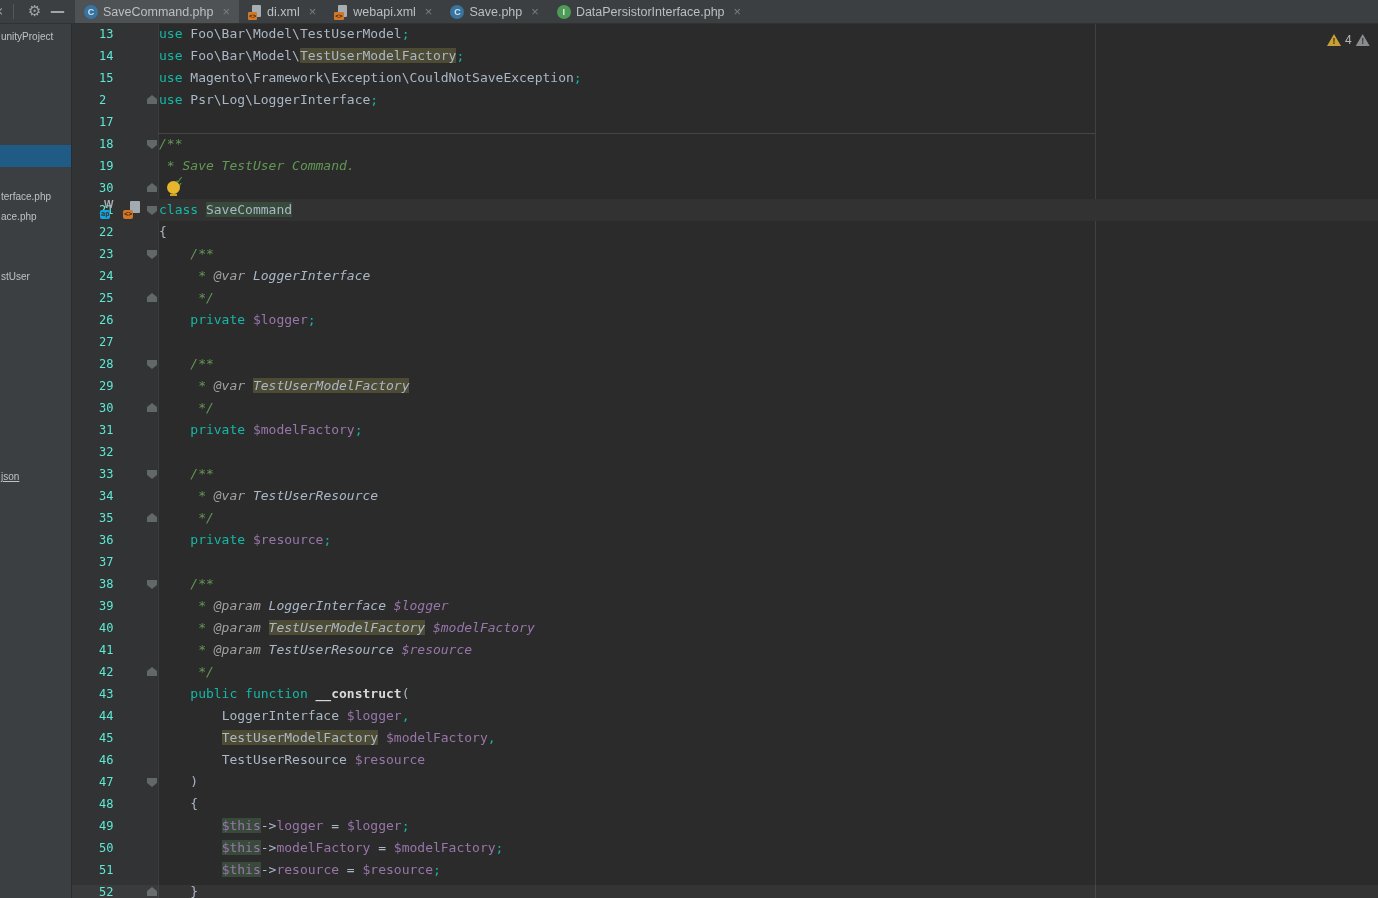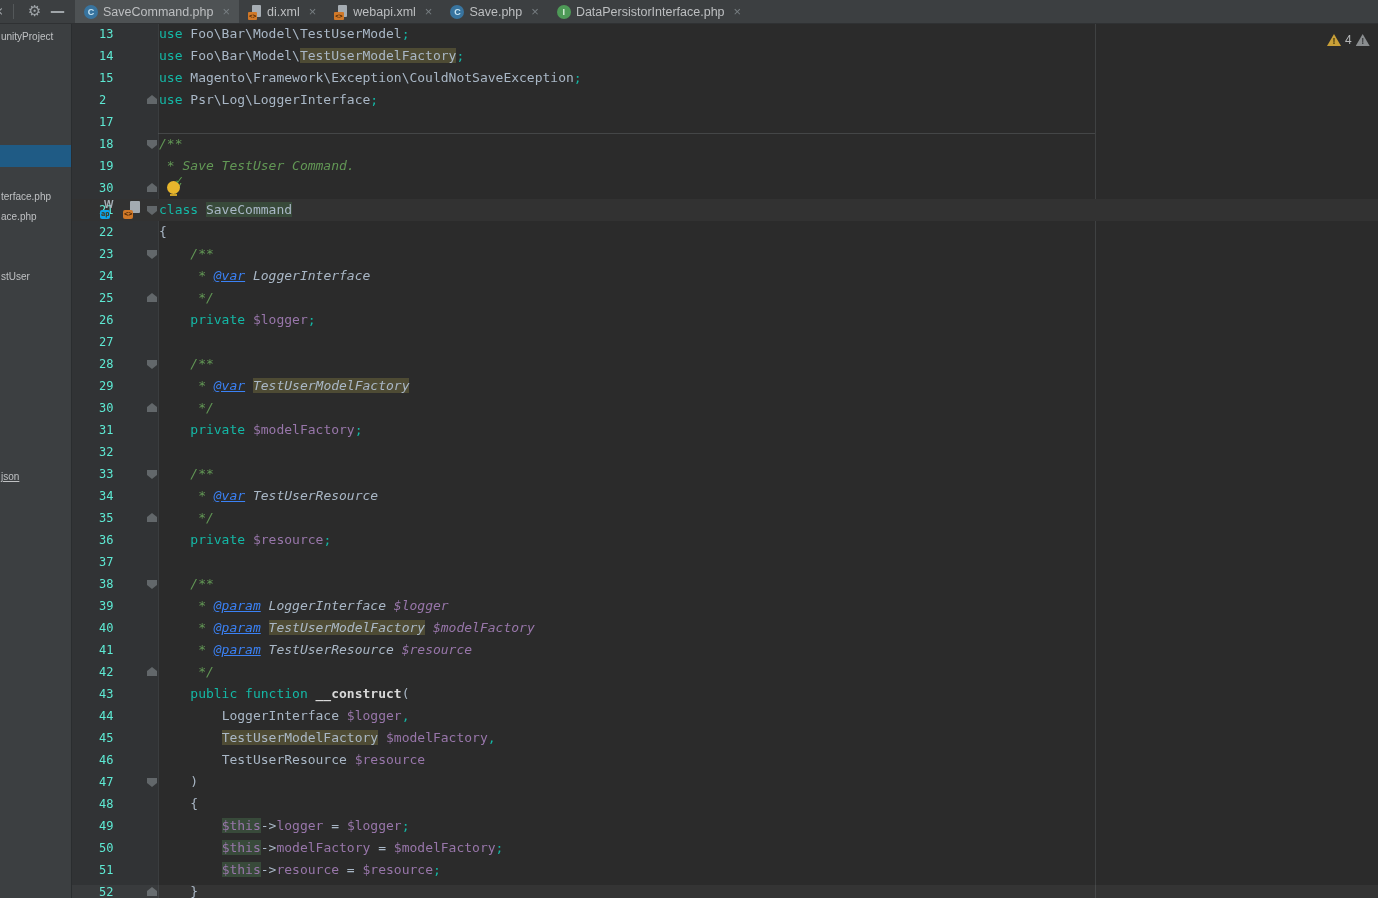--- a/index.html
+++ b/index.html
@@ -44,21 +44,21 @@
   .line{position:absolute;left:0;right:0;height:22px;}
   .line.current{background:#323232;}
   .ln{position:absolute;left:0;top:0;width:21px;text-align:left;font:12px/22px "DejaVu Sans Mono",monospace;color:#5eead4;margin-left:28px;}
   .code{position:absolute;left:88px;top:0;font:13px/22px "DejaVu Sans Mono",monospace;white-space:pre;color:#a9b7c6;}
 
   .tk.kw{color:#14b8a6;}
   .tk.id{color:#a9b7c6;}
   .tk.op{color:#a9b7c6;}
   .tk.var{color:#9876aa;}
   .tk.cmt{color:#629755;font-style:italic;}
-  .tk.tag{color:#3b82f6;font-style:italic;text-decoration:underline;}
+  .tk.tag{color:#a3a3a3;font-style:italic;}
   .tk.typ{color:#a9b7c6;font-style:italic;}
   .tk.varc{color:#9876aa;font-style:italic;}
   .tk.fn{color:#d8d8d8;font-weight:bold;}
   .tk.hlo{background:#4e4b34;}
   .tk.hlg{background:#384a3a;}
 
   .fold{position:absolute;left:76px;width:10px;height:9px;background:#62676a;}
   .fold.start{top:7px;clip-path:polygon(0 0,100% 0,100% 55%,50% 100%,0 55%);}
   .fold.end{top:6px;clip-path:polygon(50% 0,100% 45%,100% 100%,0 100%,0 45%);}
 

